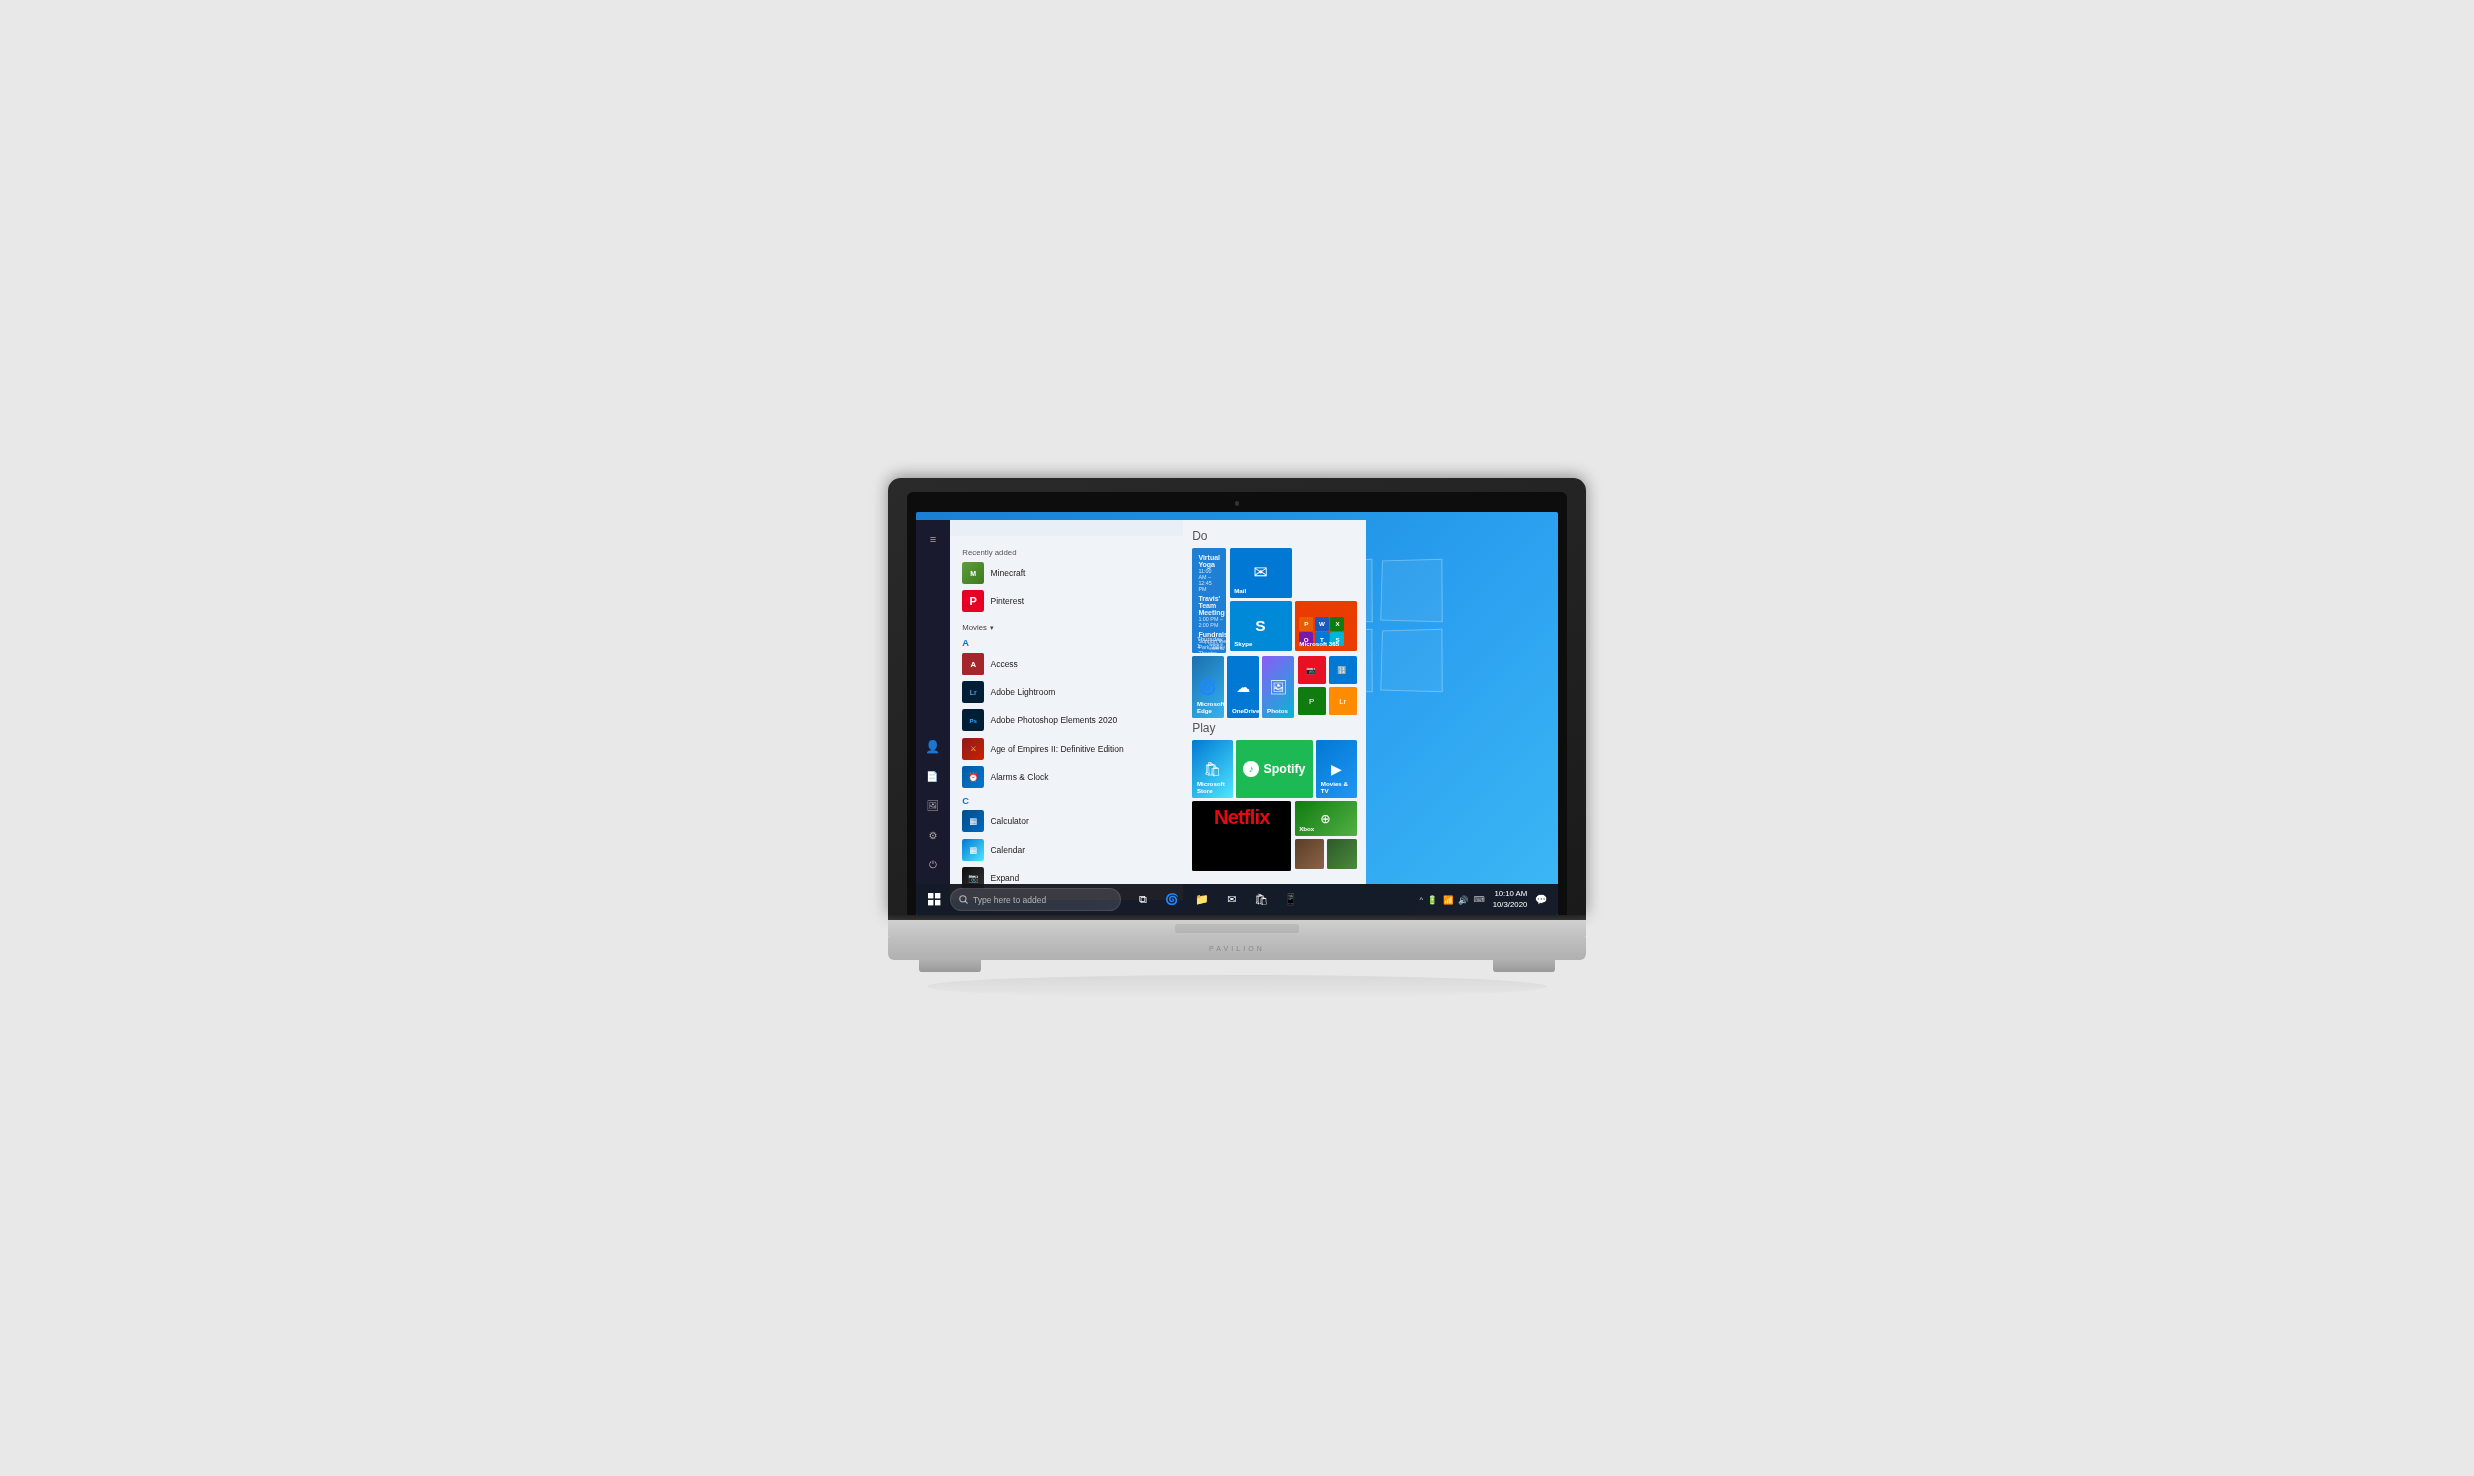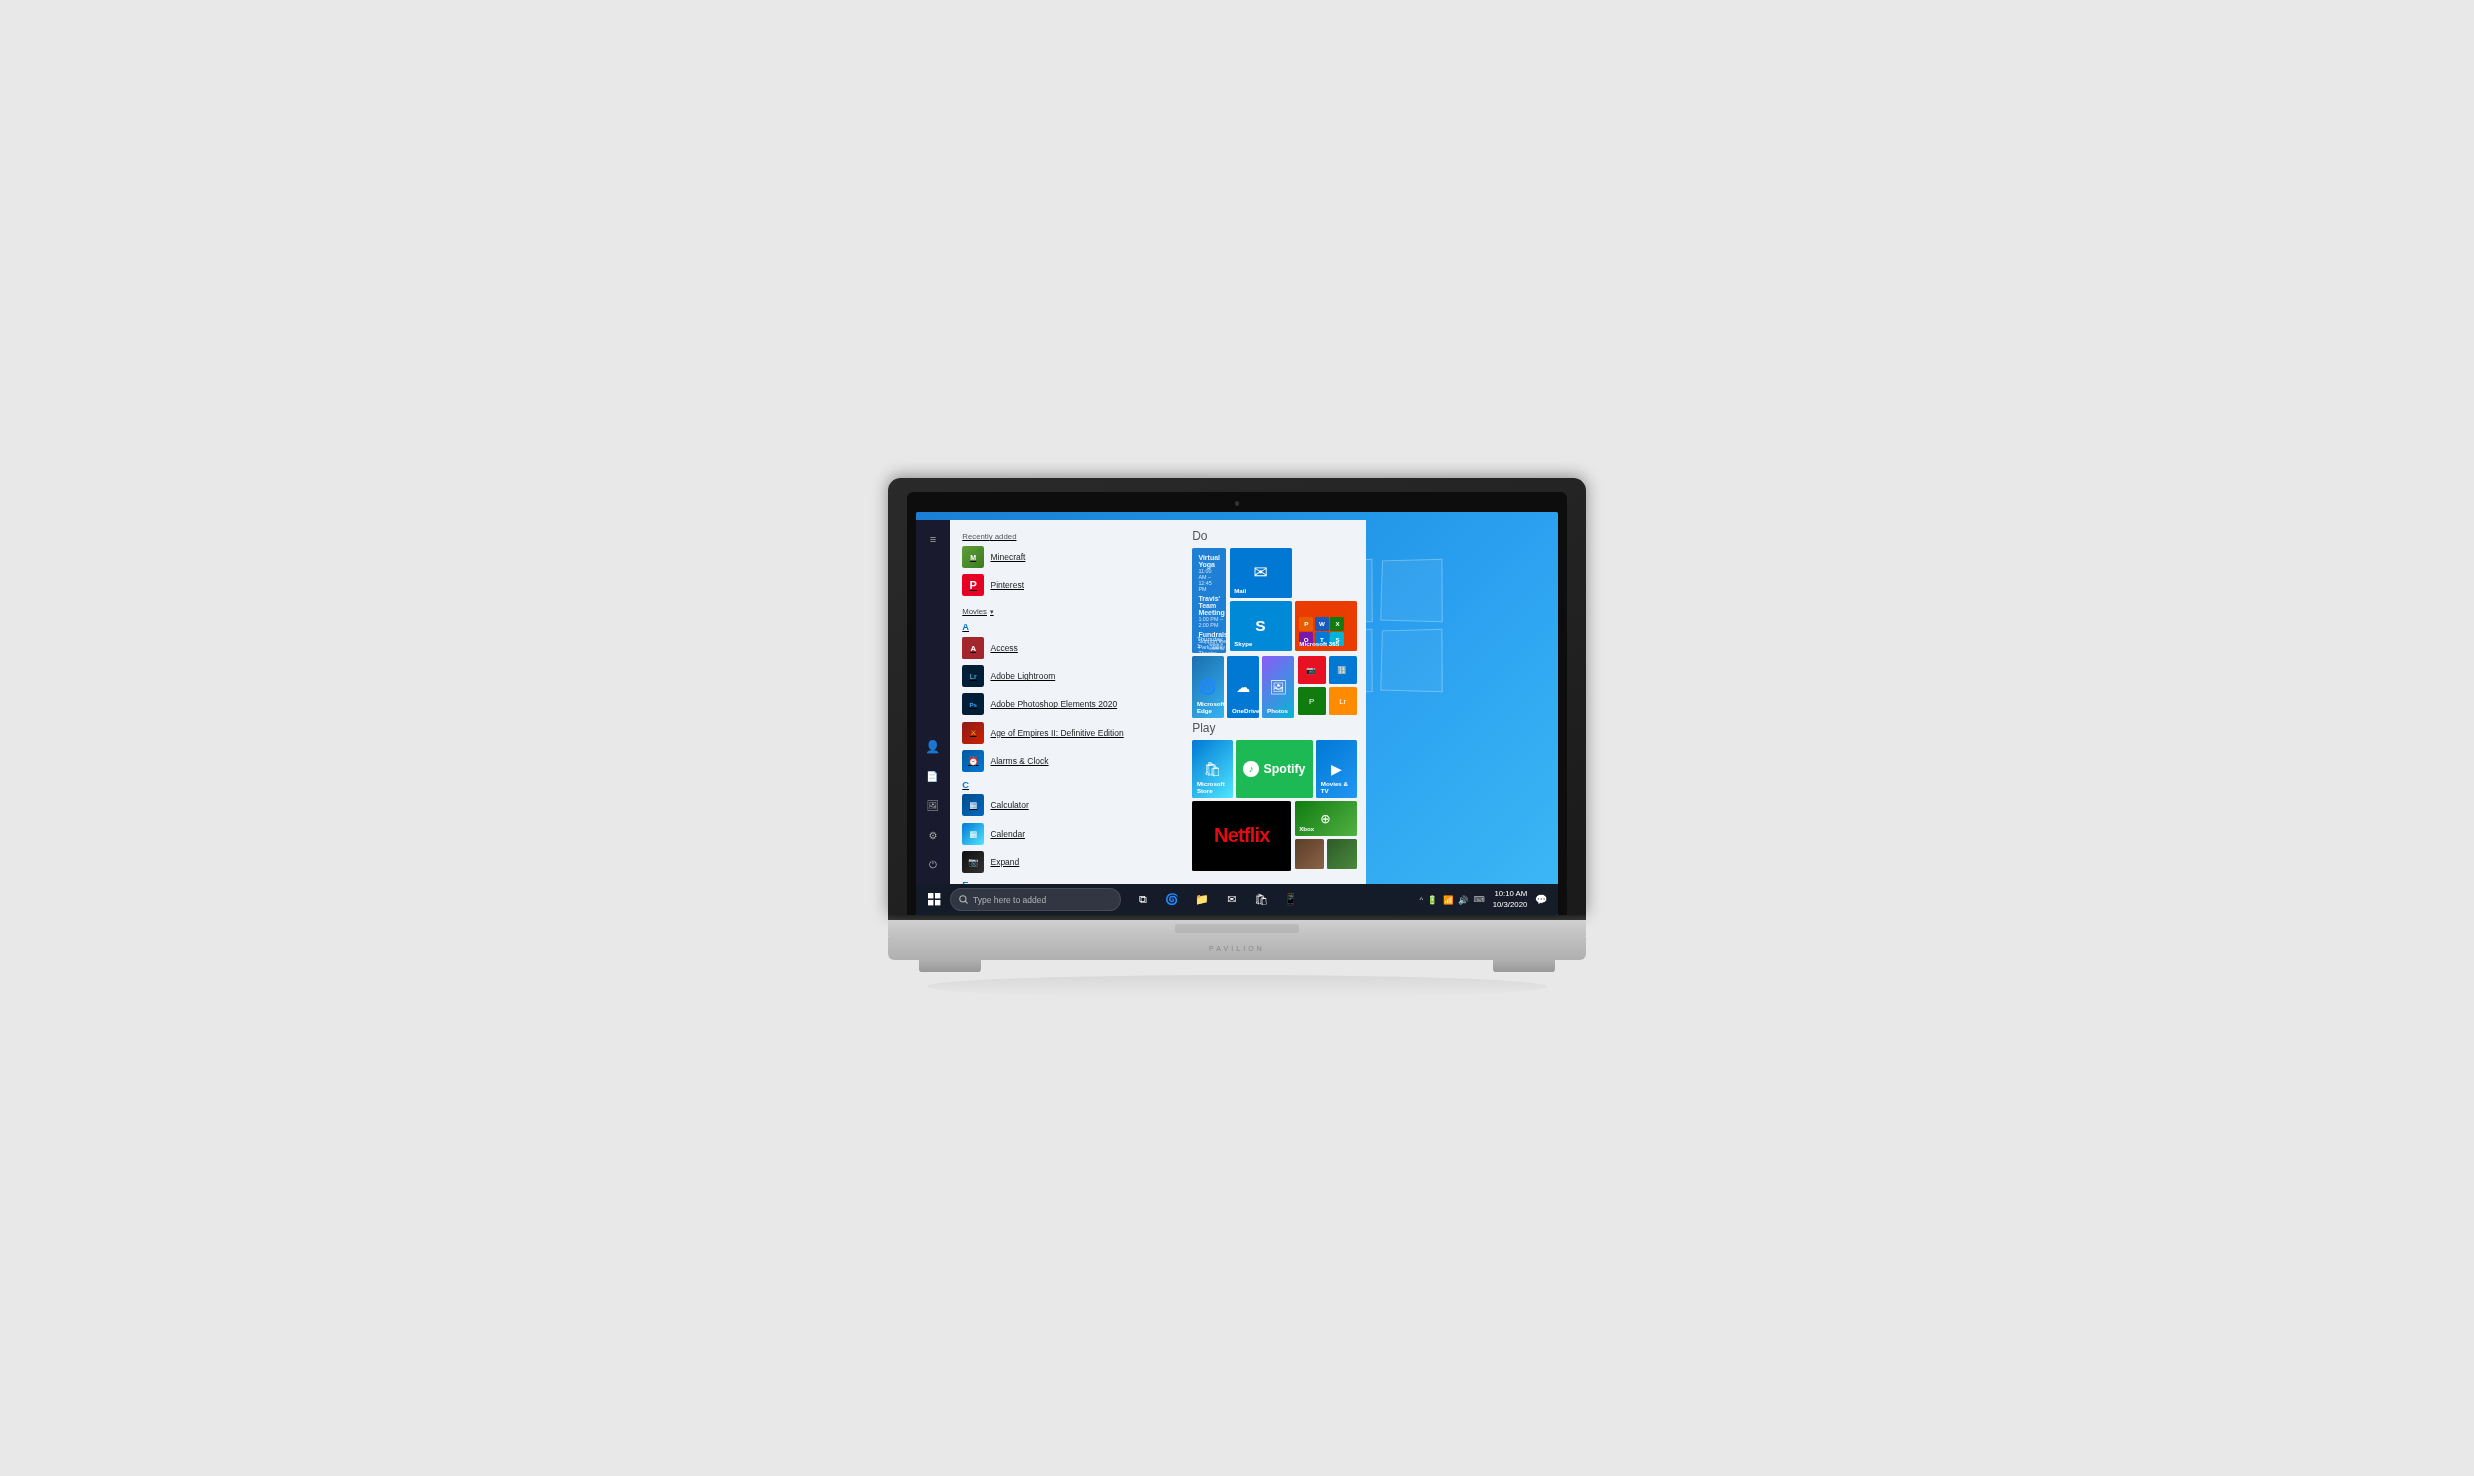--- a/index.html
+++ b/index.html
@@ -129,27 +129,26 @@
       color: #aaa;
       font-size: 11px;
       cursor: pointer;
       border-radius: 3.1px;
     }
 
     
     .app-list-area {
       position: absolute;
       left: 34px;
-      top: 0;
+      top: 16px;
       width: 233px;
       height: 100%;
       background: #f0f3f8;
       overflow-y: auto;
       padding: 9.3px 0;
-      text-decoration: underline;
     }
 
     .app-list-area::-webkit-scrollbar { display: none; }
 
     .section-label {
       font-size: 7.8px;
       color: #555;
       padding: 3.1px 12.4px 1.6px 12.4px;
       font-weight: 400;
     }
@@ -356,21 +355,21 @@
       align-items: center;
       justify-content: center;
     }
 
     
     .tile-netflix {
       background: #000;
       width: 124px;
       height: 70px;
       align-items: center;
-      justify-content: center;
+      justify-content: flex-start;
     }
 
     .tile-xbox {
       background: linear-gradient(135deg, #107c10, #52b043);
       width: 62px;
       height: 70px;
       align-items: center;
       justify-content: center;
     }
 

